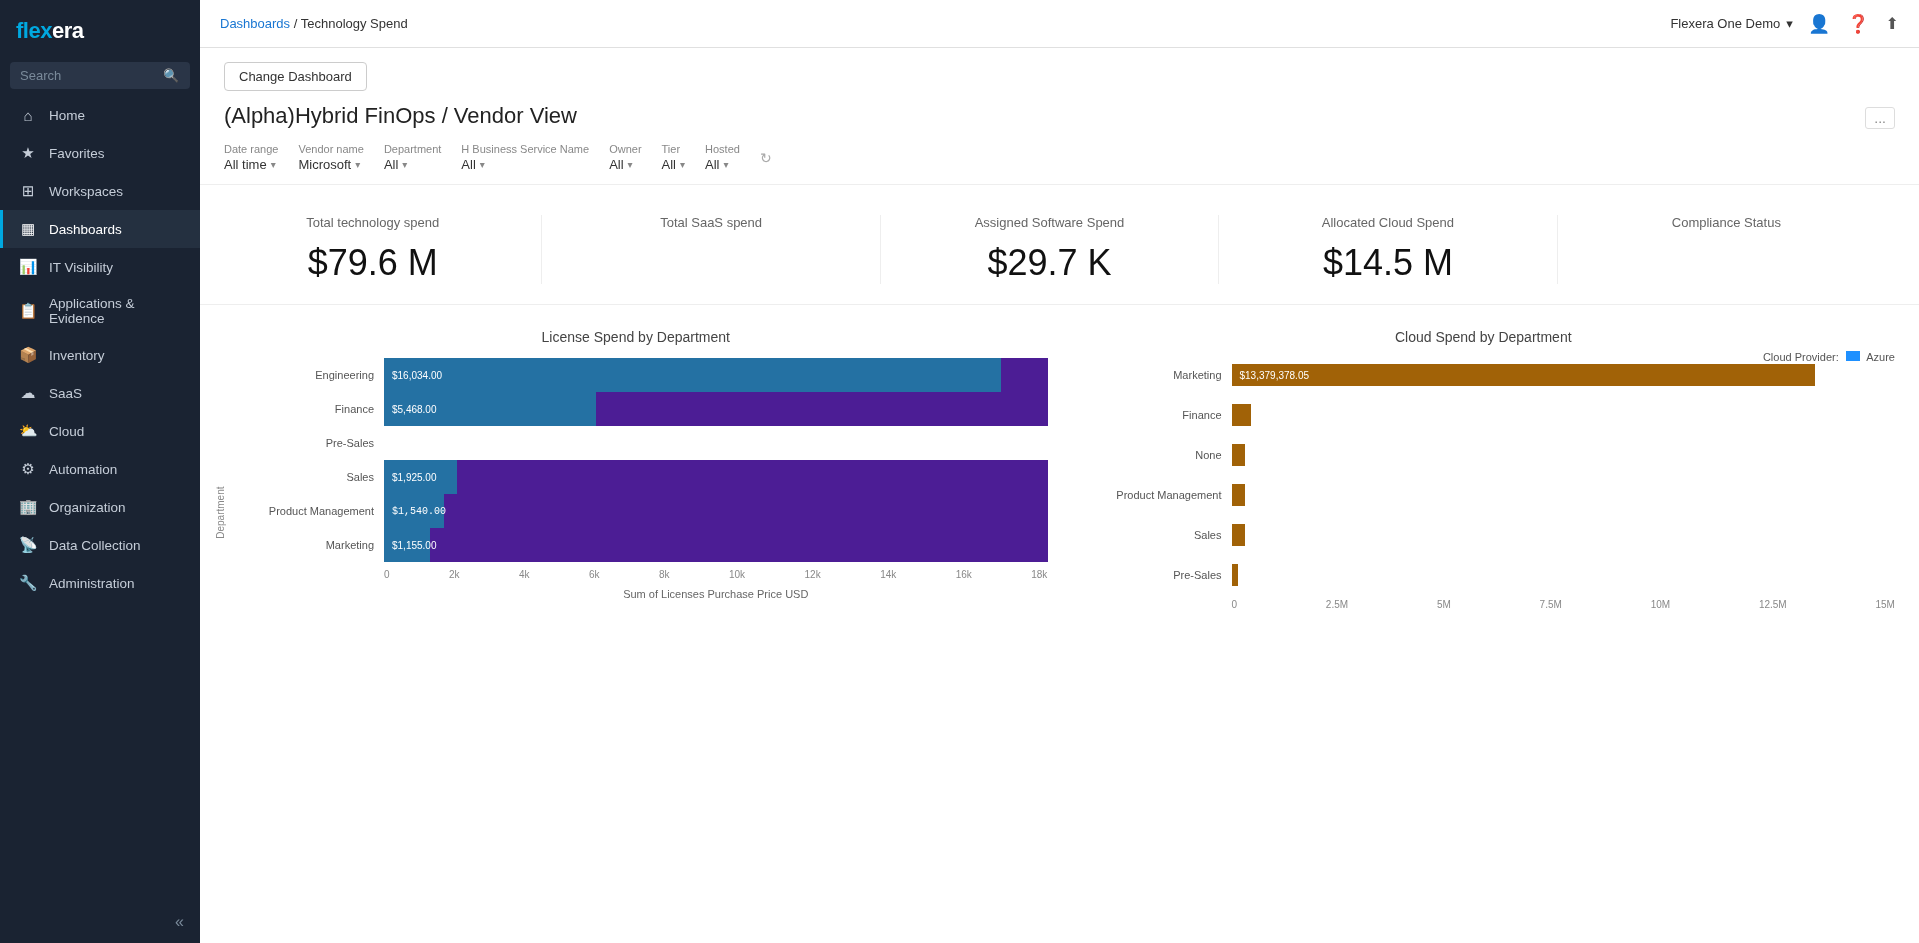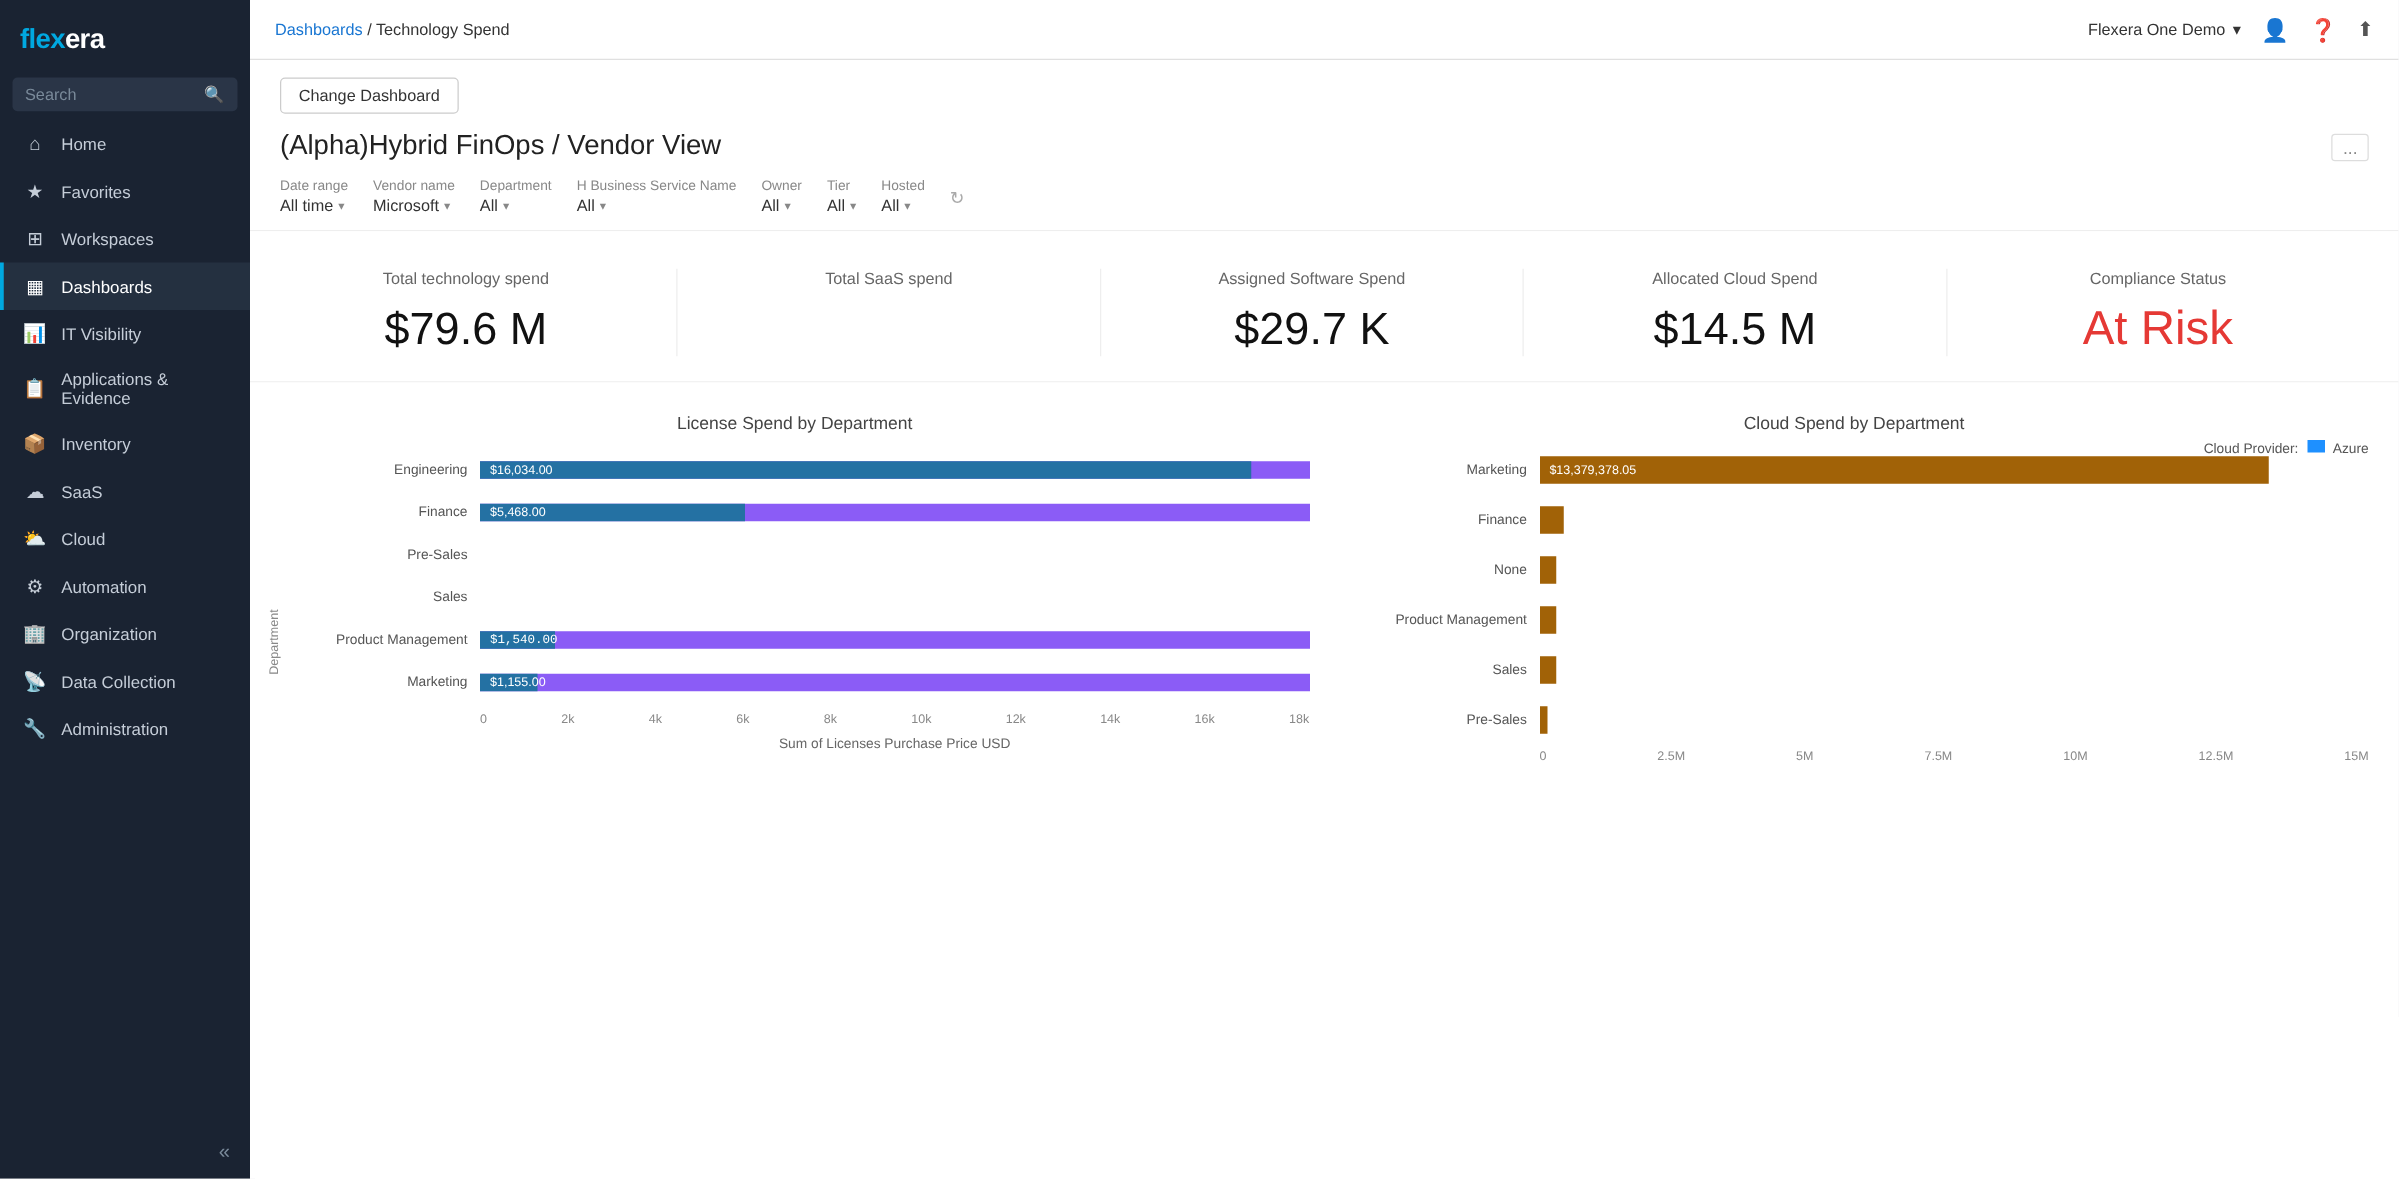--- a/index.html
+++ b/index.html
@@ -234,22 +234,22 @@
     .bar-label {
       width: 130px;
       text-align: right;
       font-size: 11px;
       color: #555;
       padding-right: 10px;
       flex-shrink: 0;
     }
     .bar-track {
       flex: 1;
-      height: 14px;
-      background: #8b5cf6;
+      height: 34px;
+      background: #4c1d95;
       position: relative;
     }
     .bar-fill {
       height: 100%;
       background: #2471a3;
       display: flex;
       align-items: center;
       padding-left: 4px;
     }
     .bar-value-label {
@@ -498,21 +498,20 @@
         <div class="kpi-item">
     <div class="kpi-label">Assigned Software Spend</div>
     <div class="kpi-value">$29.7 K</div>
   </div>
         <div class="kpi-item">
     <div class="kpi-label">Allocated Cloud Spend</div>
     <div class="kpi-value">$14.5 M</div>
   </div>
         <div class="kpi-item">
     <div class="kpi-label">Compliance Status</div>
-    <div class="kpi-value at-risk">At Risk</div>
   </div>
       </div>
 
     <div class="charts-row">
 
       <div class="chart-container">
         <div class="chart-title">License Spend by Department</div>
         <div style="position:relative; padding-left:30px;">
           <div class="y-axis-label">Department</div>
           <div class="bar-chart">
@@ -531,20 +530,25 @@
       <div class="bar-fill" style="width:32%;">
         <span class="bar-value-label">$5,468.00</span>
       </div>
     </div>
   </div>
               <div class="bar-row">
     <span class="bar-label">Pre-Sales</span>
   </div>
               <div class="bar-row">
     <span class="bar-label">Sales</span>
+    <div class="bar-track">
+      <div class="bar-fill" style="width:11%;">
+        <span class="bar-value-label">$1,925.00</span>
+      </div>
+    </div>
   </div>
               <div class="bar-row">
     <span class="bar-label">Product Management</span>
     <div class="bar-track">
       <div class="bar-fill" style="width:9%;font-family:Liberation Mono, monospace;">
         <span class="bar-value-label">$1,540.00</span>
       </div>
     </div>
   </div>
               <div class="bar-row">

